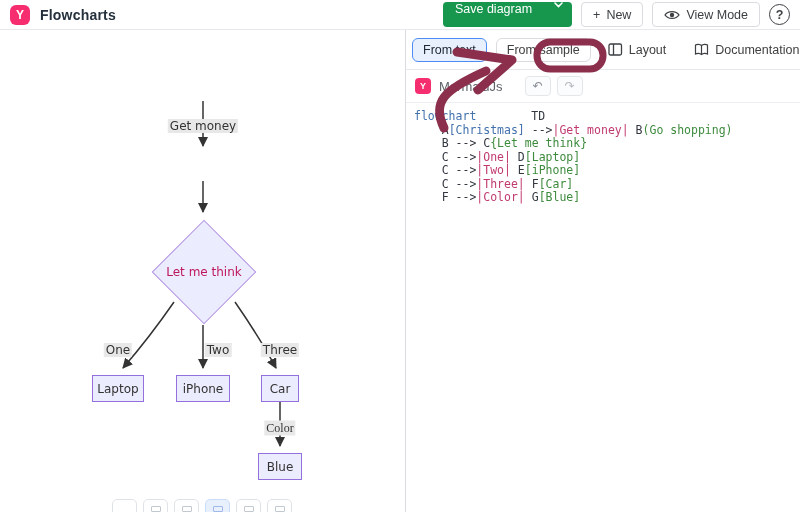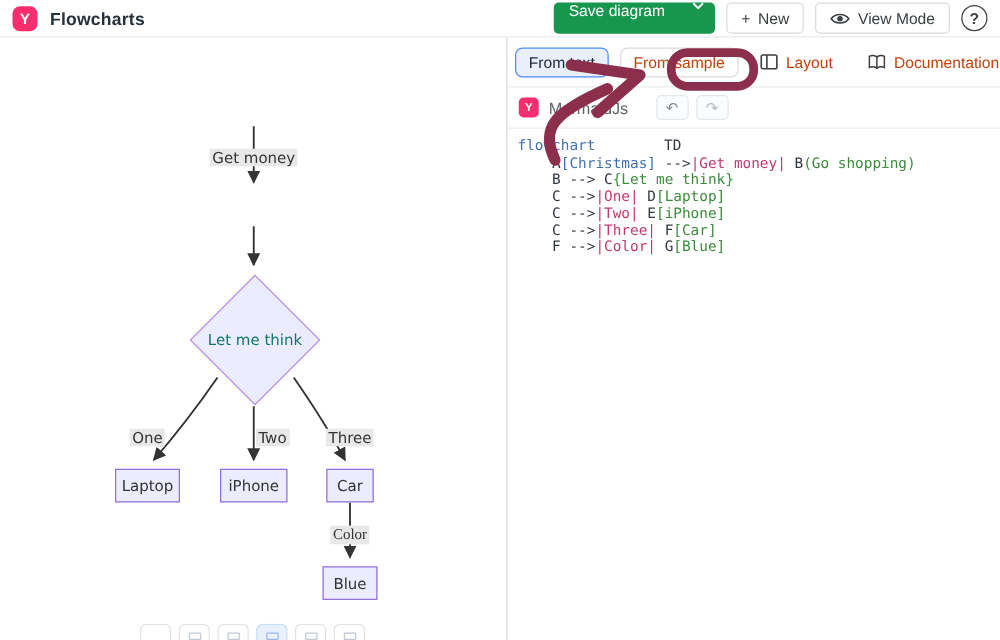--- a/index.html
+++ b/index.html
@@ -34,21 +34,21 @@
     background:#fff; overflow:hidden; }
   .edges { position:absolute; left:0; top:0; }
   .node { position:absolute; background:#ececff; border:1px solid #9370db;
     color:#333; font-family:"DejaVu Sans", sans-serif; font-size:12px;
     display:flex; align-items:center; justify-content:center; z-index:2; }
   .node-christmas { left:170px; top:45px; width:66px; height:26px; }
   .node-goshopping { left:163px; top:123px; width:80px; height:28px; border-radius:8px; }
   .diamond-shape { position:absolute; left:167px; top:205px; width:74px; height:74px;
     background:#ececff; border:1px solid #b392e0; transform:rotate(45deg); z-index:1; }
   .diamond-text { position:absolute; left:204px; top:242px; transform:translate(-50%,-50%);
-    font-family:"DejaVu Sans", sans-serif; font-size:12px; color:#0f766e; z-index:2;
+    font-family:"DejaVu Sans", sans-serif; font-size:12px; color:#be185d; z-index:2;
     white-space:nowrap; }
   .node-laptop { left:92px; top:345px; width:52px; height:27px; }
   .node-iphone { left:176px; top:345px; width:54px; height:27px; }
   .node-car { left:261px; top:345px; width:38px; height:27px; }
   .node-blue { left:258px; top:423px; width:44px; height:27px; }
   .edge-label { position:absolute; transform:translate(-50%,-50%);
     background:#e8e8e8; color:#333; font-family:"DejaVu Sans", sans-serif;
     font-size:12px; padding:0 2px; z-index:3; white-space:nowrap; }
 
   .canvas-toolbar { position:absolute; left:112px; bottom:0; height:13px;
@@ -58,21 +58,21 @@
   .ct-btn.active { background:#e8f0fe; border-color:#c9dcf8; }
   .ct-btn.glyph::after { content:""; display:block; width:8px; height:4px;
     margin:6px auto 0; border:1px solid #c2c8cf; border-radius:1px; }
   .ct-btn.active.glyph::after { border-color:#9fb8e8; }
 
   
   .rightpanel { position:absolute; left:405px; top:30px; width:395px; height:482px;
     border-left:1px solid #d8dce0; background:#fff; }
   .tabbar { height:40px; display:flex; align-items:center; gap:9px; padding:0 6px;
     border-bottom:1px solid #e7e9ec; }
-  .tab { font-size:12.5px; color:#c2410c; display:flex; align-items:center; gap:6px;
+  .tab { font-size:12.5px; color:#404040; display:flex; align-items:center; gap:6px;
     cursor:pointer; white-space:nowrap; }
   .tab-pill { padding:4px 10px; border-radius:6px; }
   .tab-active { background:#e8f0fe; border:1.5px solid #4d8cf5; color:#202a37; }
   .tab-plain2 { background:#fff; border:1px solid #dadce0; }
 
   .editor-header { height:33px; display:flex; align-items:center; gap:8px;
     padding:0 9px; border-bottom:1px solid #eceef1; }
   .logo-sm { width:16px; height:16px; border-radius:4px; background:#f62e6f;
     color:#fff; font-weight:800; font-size:9px; display:flex; align-items:center;
     justify-content:center; flex:none; }

